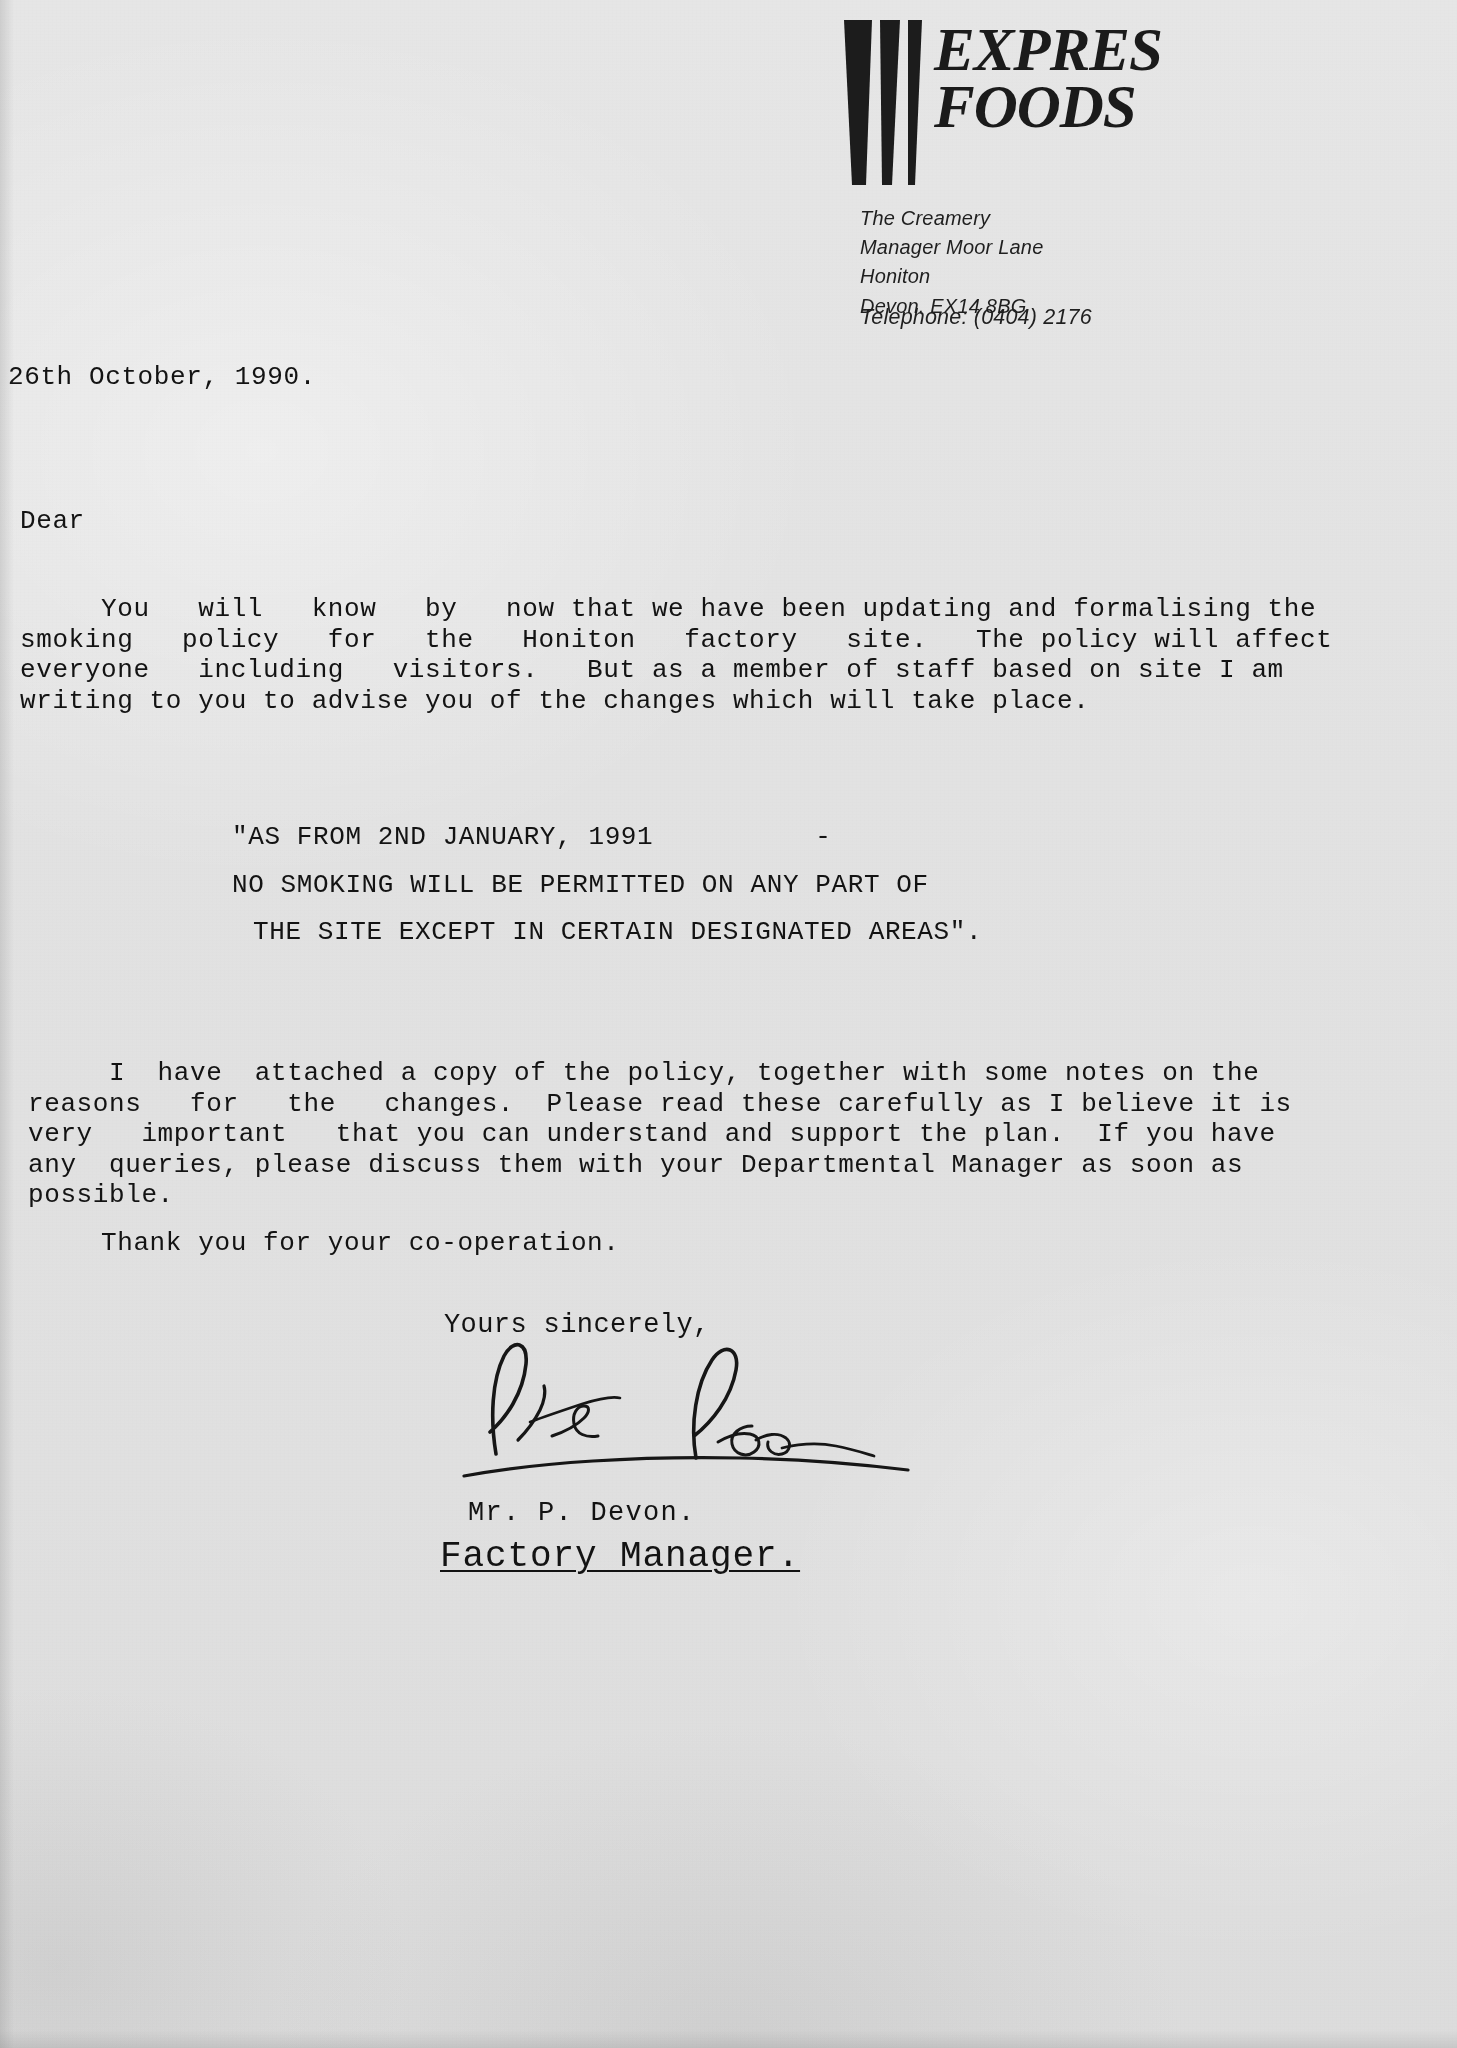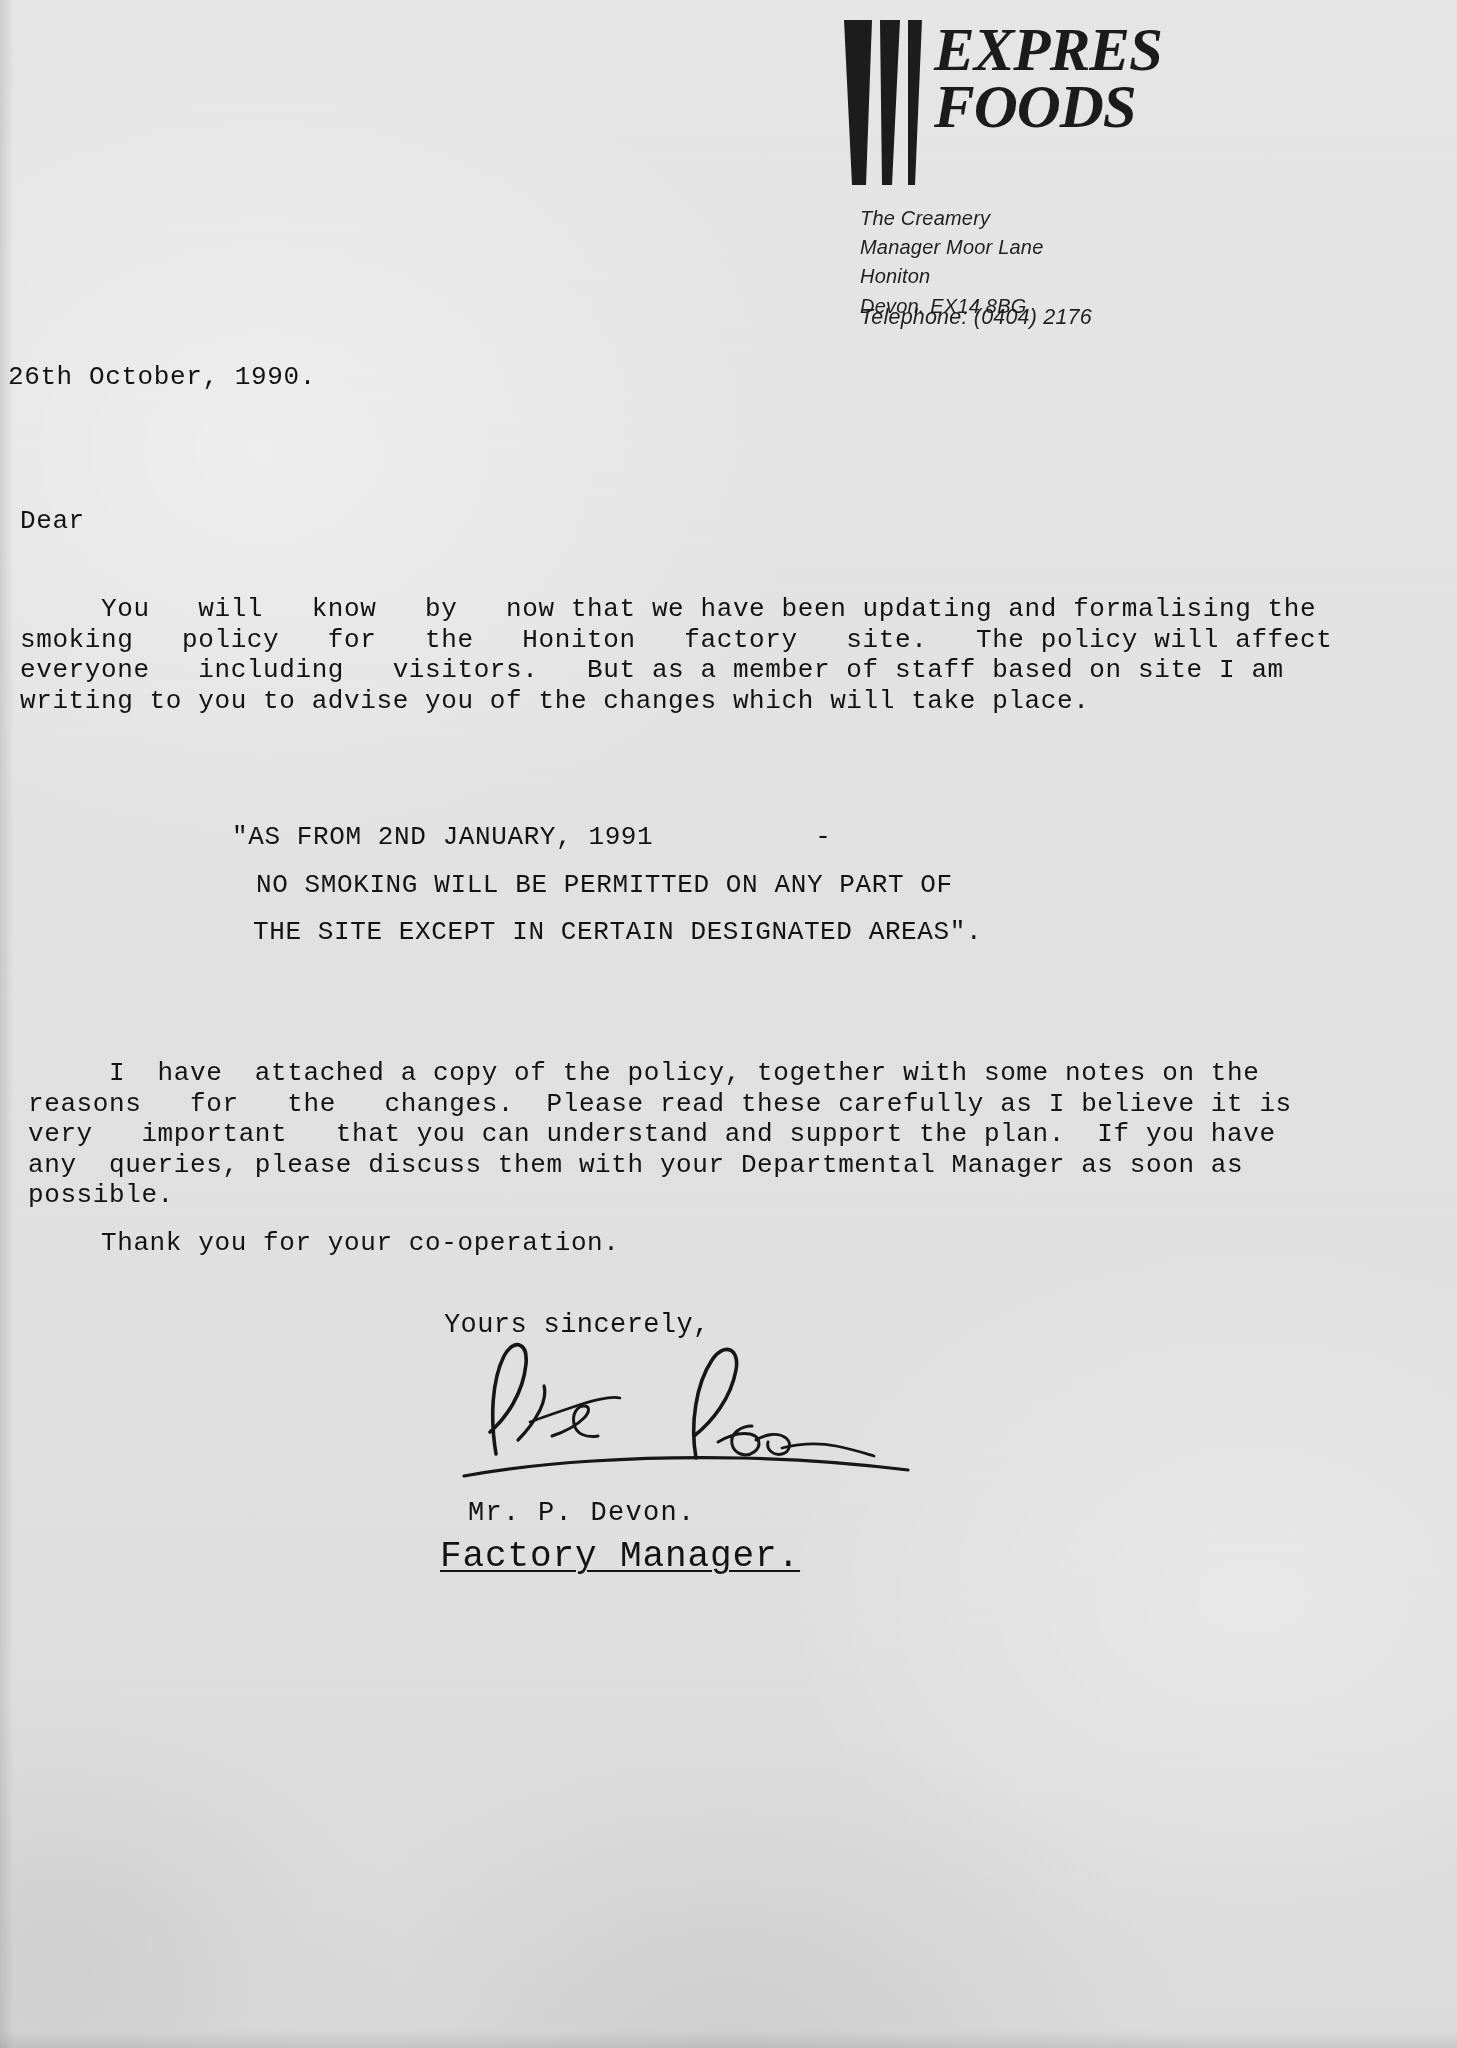--- a/index.html
+++ b/index.html
@@ -149,21 +149,21 @@
     left: 232px;
     width: 900px;
   }
   #policy-quote .qline {
     display: block;
     white-space: pre;
     line-height: 1.14em;
     margin-bottom: 18px;
   }
   #policy-quote .qline:last-child { margin-bottom: 0; }
-  #policy-quote .qline.q2 { margin-left: 24px; }
+  #policy-quote .qline.q2 { margin-left: 0; }
   #policy-quote .qline.q3 { margin-left: 21px; }
 
   #para-two {
     position: absolute;
     top: 1058px;
     left: 20px;
     width: 1110px;
   }
   #para-two .tline {
     display: block;

